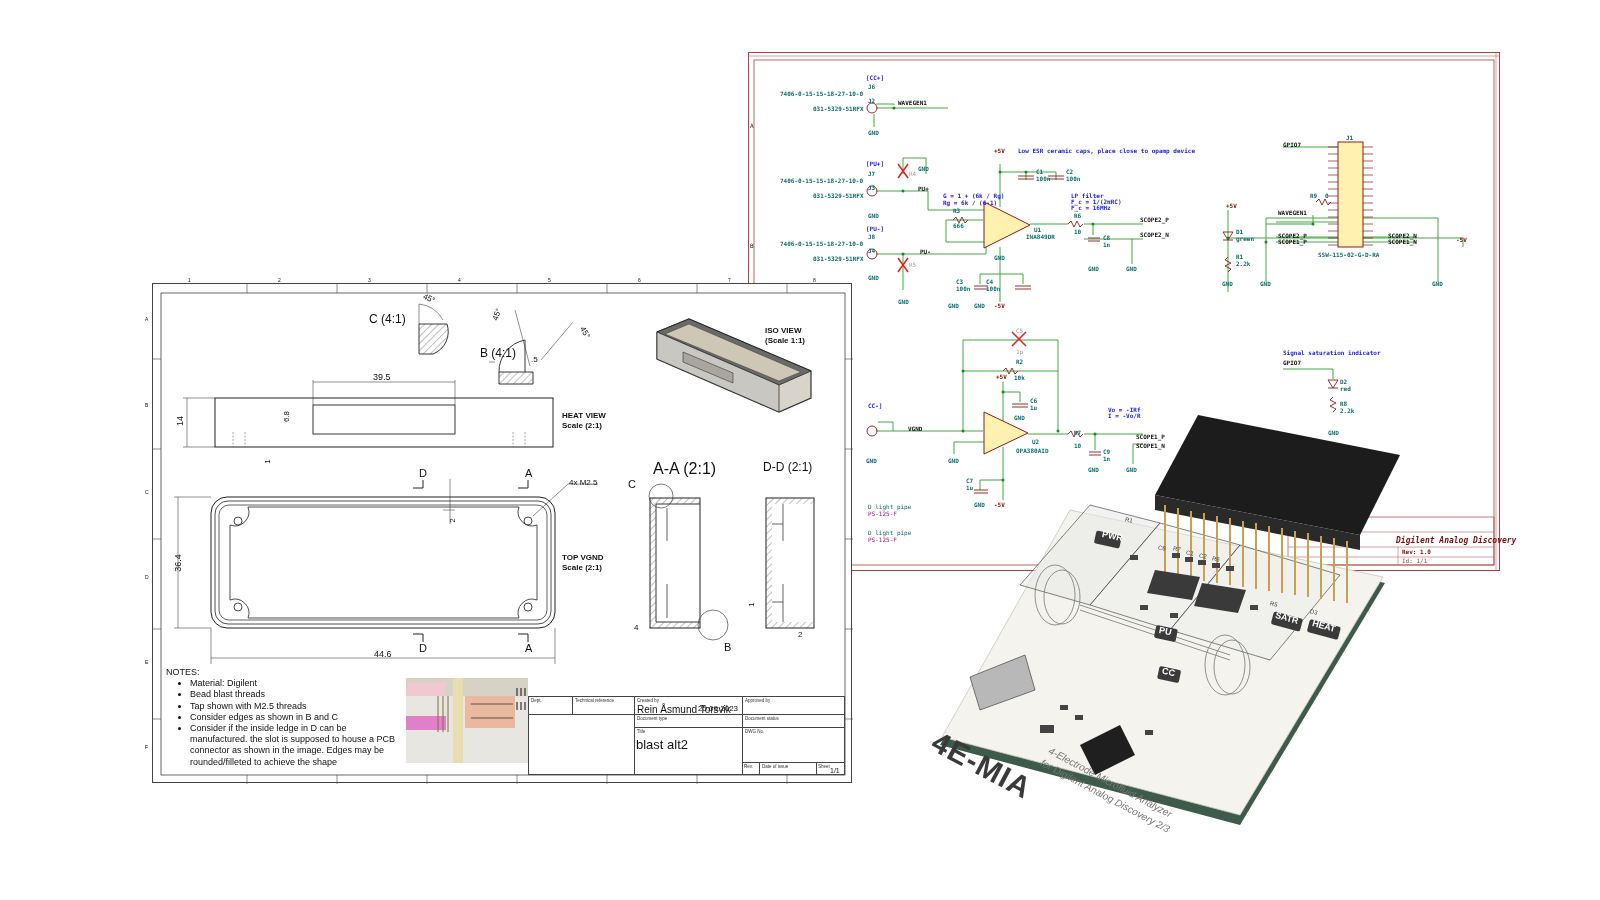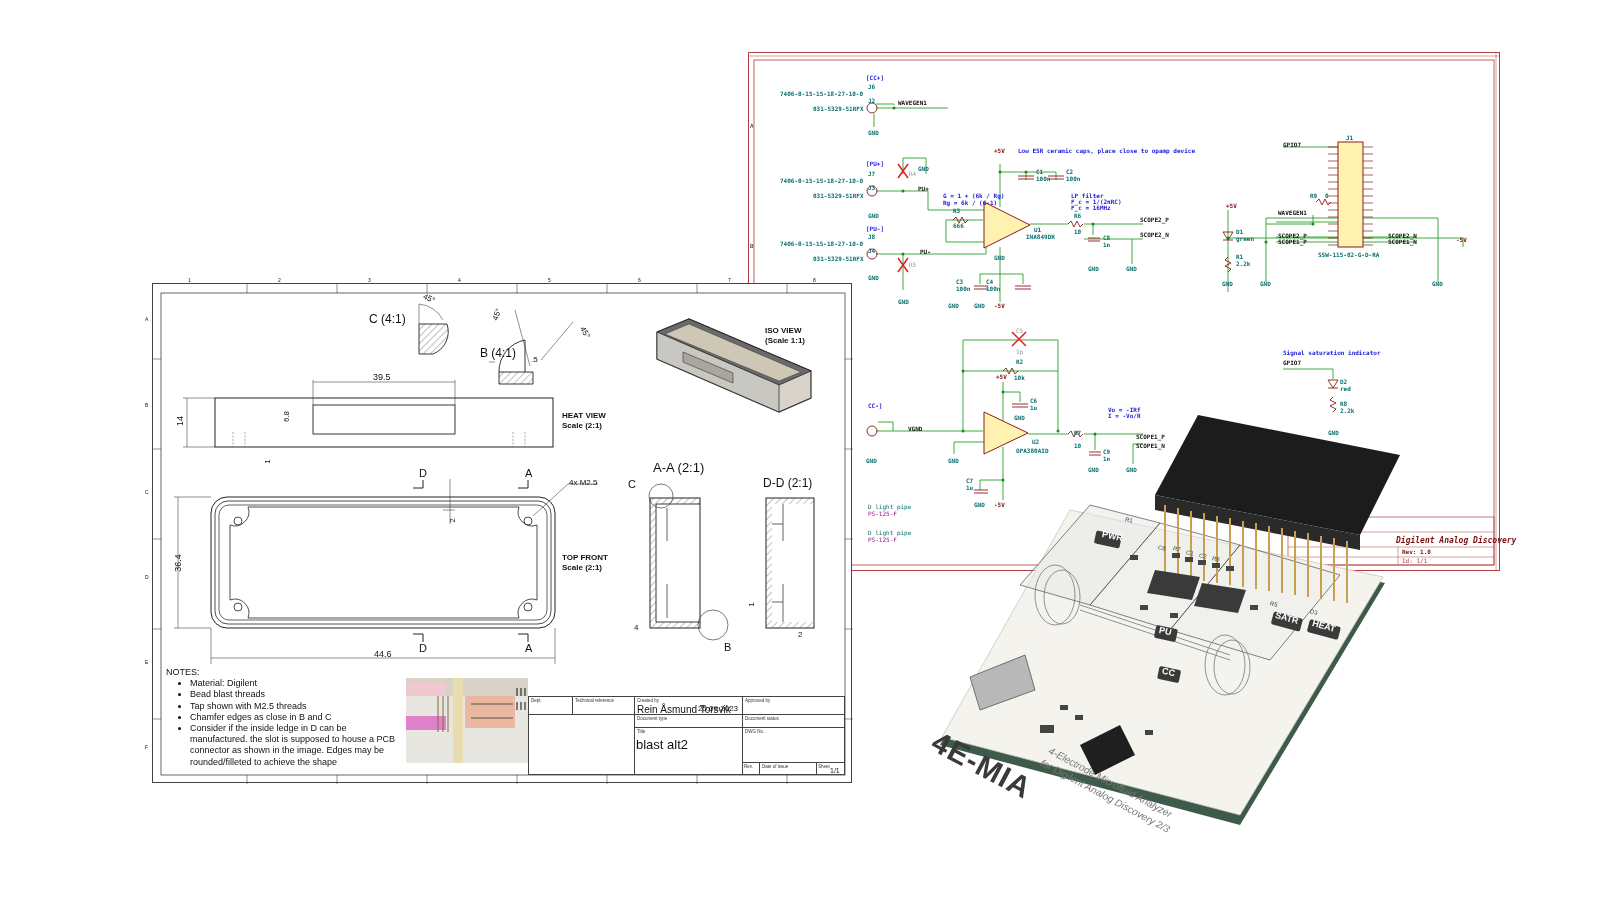--- a/index.html
+++ b/index.html
@@ -367,24 +367,24 @@
   <div class="dtext" style="left:270px;top:10px;font-size:8px;transform:rotate(25deg)">45°</div>
   <div class="dtext" style="left:327px;top:62px;font-size:12px">B (4:1)</div>
   <div class="dtext" style="left:338px;top:26px;font-size:8px;transform:rotate(-70deg)">45°</div>
   <div class="dtext" style="left:426px;top:44px;font-size:8px;transform:rotate(60deg)">45°</div>
   <div class="dtext" style="left:378px;top:71px;font-size:8px">.5</div>
 
   <div class="dtext" style="left:612px;top:42px;font-size:8px;font-weight:bold">ISO VIEW</div>
   <div class="dtext" style="left:612px;top:52px;font-size:8px;font-weight:bold">(Scale 1:1)</div>
   <div class="dtext" style="left:409px;top:127px;font-size:8px;font-weight:bold">HEAT VIEW</div>
   <div class="dtext" style="left:409px;top:137px;font-size:8px;font-weight:bold">Scale (2:1)</div>
-  <div class="dtext" style="left:409px;top:269px;font-size:8px;font-weight:bold">TOP FRONT</div>
+  <div class="dtext" style="left:409px;top:269px;font-size:8px;font-weight:bold">TOP VGND</div>
   <div class="dtext" style="left:409px;top:279px;font-size:8px;font-weight:bold">Scale (2:1)</div>
-  <div class="dtext" style="left:500px;top:176px;font-size:13px">A-A (2:1)</div>
-  <div class="dtext" style="left:610px;top:192px;font-size:12px">D-D (2:1)</div>
+  <div class="dtext" style="left:500px;top:176px;font-size:16px">A-A (2:1)</div>
+  <div class="dtext" style="left:610px;top:176px;font-size:12px">D-D (2:1)</div>
 
   <div class="dtext" style="left:220px;top:88px;font-size:9px">39.5</div>
   <div class="dtext" style="left:22px;top:132px;font-size:9px;transform:rotate(-90deg)">14</div>
   <div class="dtext" style="left:128px;top:128px;font-size:8px;transform:rotate(-90deg)">6.8</div>
   <div class="dtext" style="left:112px;top:173px;font-size:8px;transform:rotate(-90deg)">1</div>
   <div class="dtext" style="left:297px;top:232px;font-size:8px;transform:rotate(-90deg)">2</div>
   <div class="dtext" style="left:16px;top:274px;font-size:9px;transform:rotate(-90deg)">36.4</div>
   <div class="dtext" style="left:221px;top:365px;font-size:9px">44.6</div>
   <div class="dtext" style="left:416px;top:194px;font-size:8px">4x M2.5</div>
   <div class="dtext" style="left:481px;top:339px;font-size:8px">4</div>
@@ -397,21 +397,21 @@
   <div class="dtext" style="left:372px;top:358px;font-size:11px">A</div>
   <div class="dtext" style="left:475px;top:194px;font-size:11px">C</div>
   <div class="dtext" style="left:571px;top:357px;font-size:11px">B</div>
 
   <div class="notes">
     <div>NOTES:</div>
     <ul>
       <li>Material: Digilent</li>
       <li>Bead blast threads</li>
       <li>Tap shown with M2.5 threads</li>
-      <li>Chamfer edges as close in B and C</li>
+      <li>Consider edges as shown in B and C</li>
       <li style="width:210px">Consider if the inside ledge in D can be manufactured. the slot is supposed to house a PCB connector as shown in the image. Edges may be rounded/filleted to achieve the shape</li>
     </ul>
   </div>
 
   <div>
     <div class="tb" style="left:375px;top:412px;width:45px;height:19px"></div>
     <div class="tb" style="left:419px;top:412px;width:63px;height:19px"></div>
     <div class="tb" style="left:481px;top:412px;width:109px;height:19px"></div>
     <div class="tb" style="left:589px;top:412px;width:103px;height:19px"></div>
     <div class="tb" style="left:375px;top:430px;width:107px;height:61px"></div>

